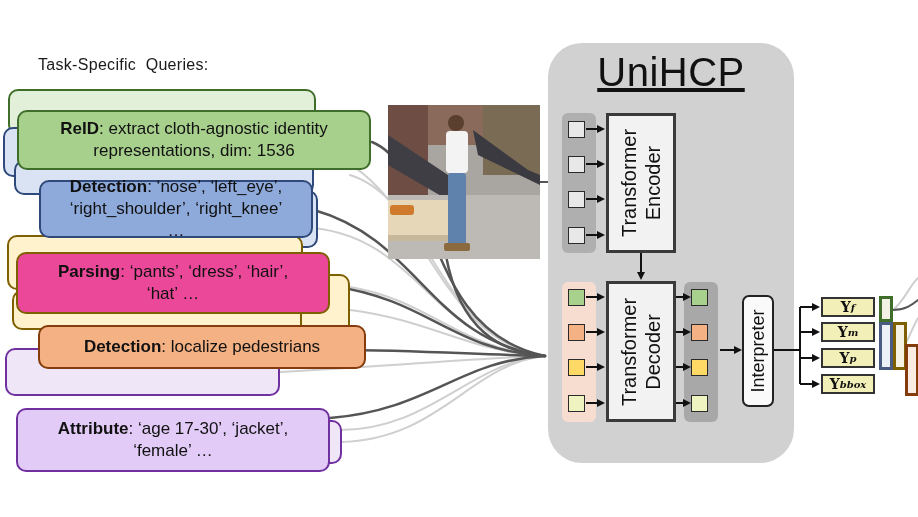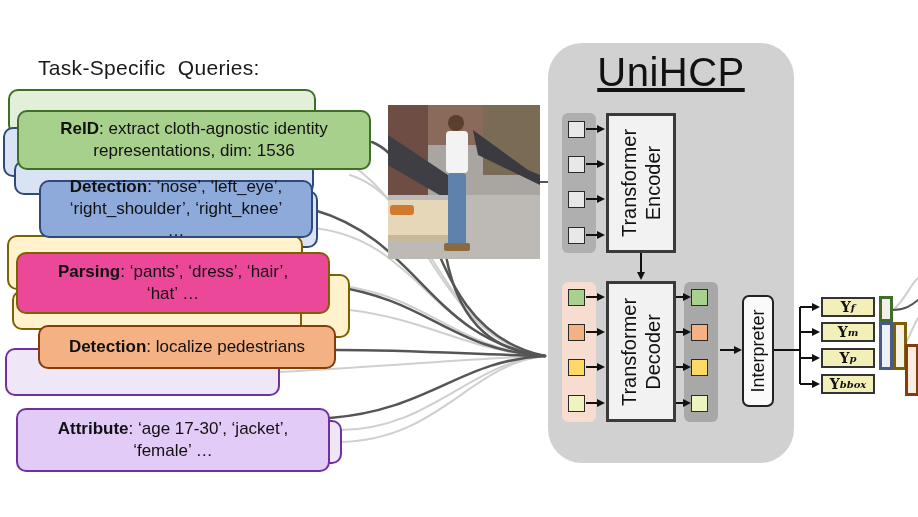--- a/index.html
+++ b/index.html
@@ -1,18 +1,18 @@
 <!DOCTYPE html>
 <html><head>
 <meta charset="utf-8">
 <style>
   html, body { margin:0; padding:0; background:#ffffff; }
   body { width:918px; height:517px; position:relative; overflow:hidden; font-family:"Liberation Sans", sans-serif; }
   .abs { position:absolute; box-sizing:border-box; }
-  .title { left:38px; top:56px; font-size:21px; color:#1a1a1a; letter-spacing:0.3px; white-space:pre; }
+  .title { left:38px; top:56px; font-size:16px; color:#1a1a1a; letter-spacing:0.3px; white-space:pre; }
   .card { border-radius:10px; border:2px solid; }
   .card-text { display:flex; align-items:center; justify-content:center; text-align:center; font-size:17px; line-height:22px; color:#111; padding:0 19px; }
   .card-text b { font-weight:bold; }
   .panel { left:548px; top:43px; width:246px; height:420px; background:#d2d1d1; border-radius:34px; }
   .brand { left:548px; top:50px; width:246px; text-align:center; font-size:40px; color:#111; letter-spacing:0.5px;text-decoration:underline; }
   .grp { border-radius:6px; }
   .tok { width:17px; height:17px; border:1.5px solid #2a2a2a; box-sizing:border-box; }
   .tblock { background:#f2f2f2; border:3px solid #3a3a3a; }
   .vtext { position:absolute; left:50%; top:50%; transform:translate(-50%,-50%) rotate(-90deg); white-space:nowrap; text-align:center; font-size:20px; line-height:24px; color:#111; }
   .interp { left:742px; top:295px; width:32px; height:112px; background:#fafafa; border:2px solid #222; border-radius:7px; }
@@ -63,21 +63,21 @@
 
 <div class="abs card card-text" style="left:17px;top:110px;width:354px;height:60px;background:#a8d08d;border-color:#3f6e2a;">
   <span><b>ReID</b><span>: extract cloth-agnostic identity representations, dim: 1536</span></span>
 </div>
 <div class="abs card card-text" style="left:39px;top:180px;width:274px;height:58px;background:#8eaadb;border-color:#2f4a7a;">
   <span><b>Detection</b><span>: ‘nose’, ‘left_eye’, ‘right_shoulder’, ‘right_knee’ …</span></span>
 </div>
 <div class="abs card card-text" style="left:16px;top:252px;width:314px;height:62px;background:#ec4899;border-color:#7f6000;">
   <span style="max-width:260px;"><b>Parsing</b><span>: ‘pants’, ‘dress’, ‘hair’, ‘hat’ …</span></span>
 </div>
-<div class="abs card card-text" style="left:38px;top:325px;width:298px;height:44px;background:#f4b183;border-color:#843c0c;">
+<div class="abs card card-text" style="left:38px;top:325px;width:328px;height:44px;background:#f4b183;border-color:#843c0c;">
   <span><b>Detection</b><span>: localize pedestrians</span></span>
 </div>
 <div class="abs card card-text" style="left:16px;top:408px;width:314px;height:64px;background:#e2cbf7;border-color:#7030a0;">
   <span style="max-width:270px;"><b>Attribute</b><span>: ‘age  17-30’, ‘jacket’, ‘female’ …</span></span>
 </div>
 
 <div class="abs photo">
   <svg width="152" height="154">
     <rect x="0" y="0" width="152" height="154" fill="#a9a6a1"></rect>
     <rect x="0" y="0" width="152" height="40" fill="#8a6a5a"></rect>

